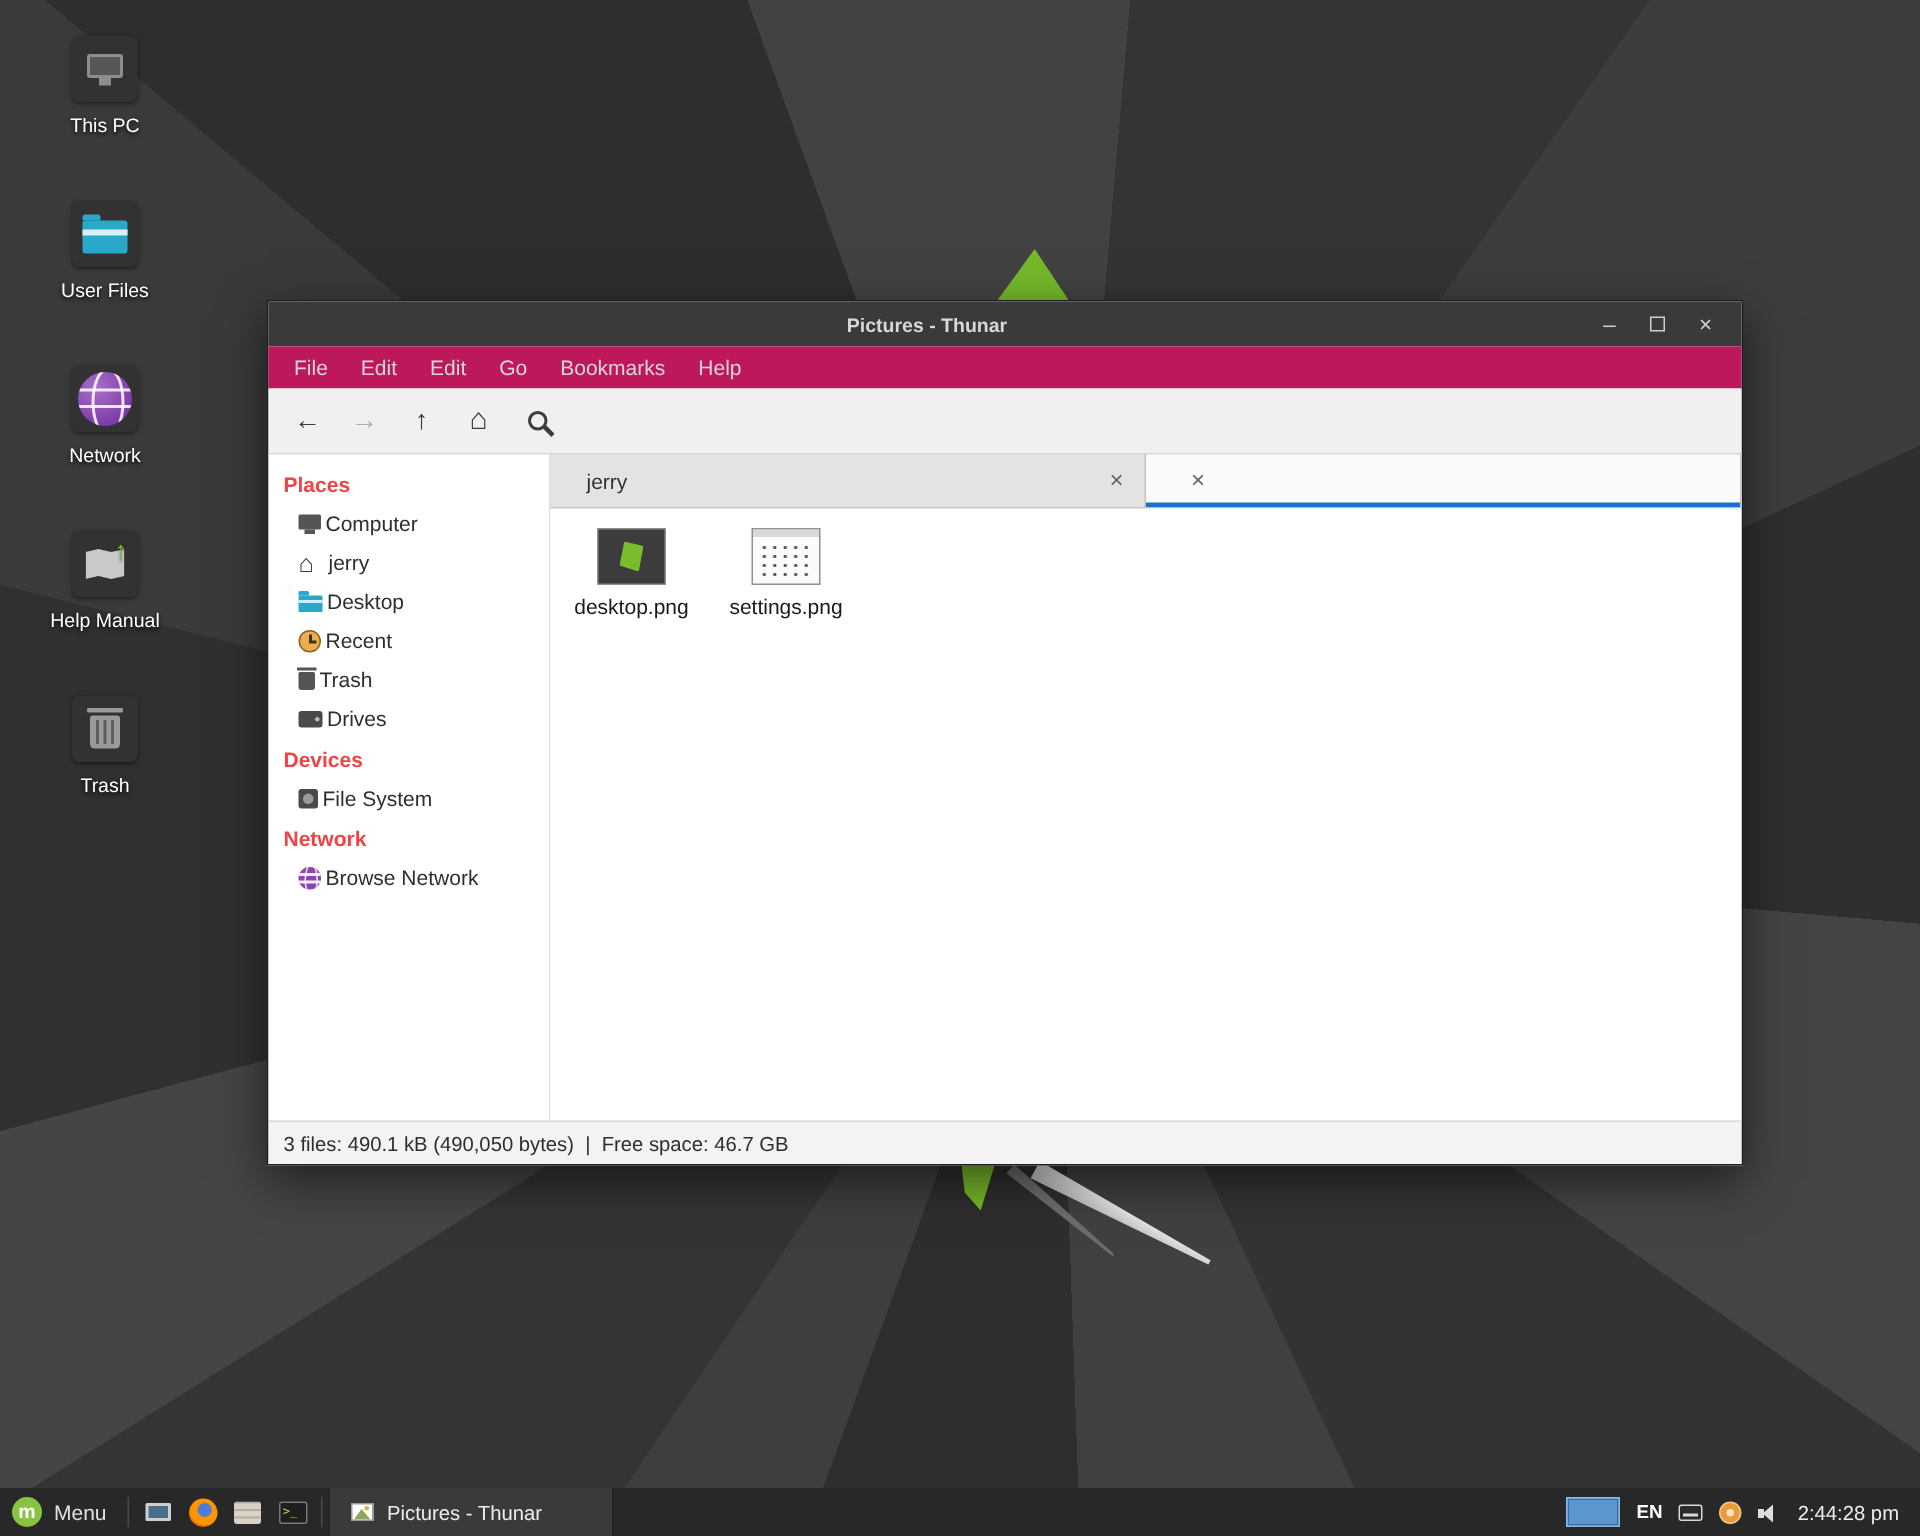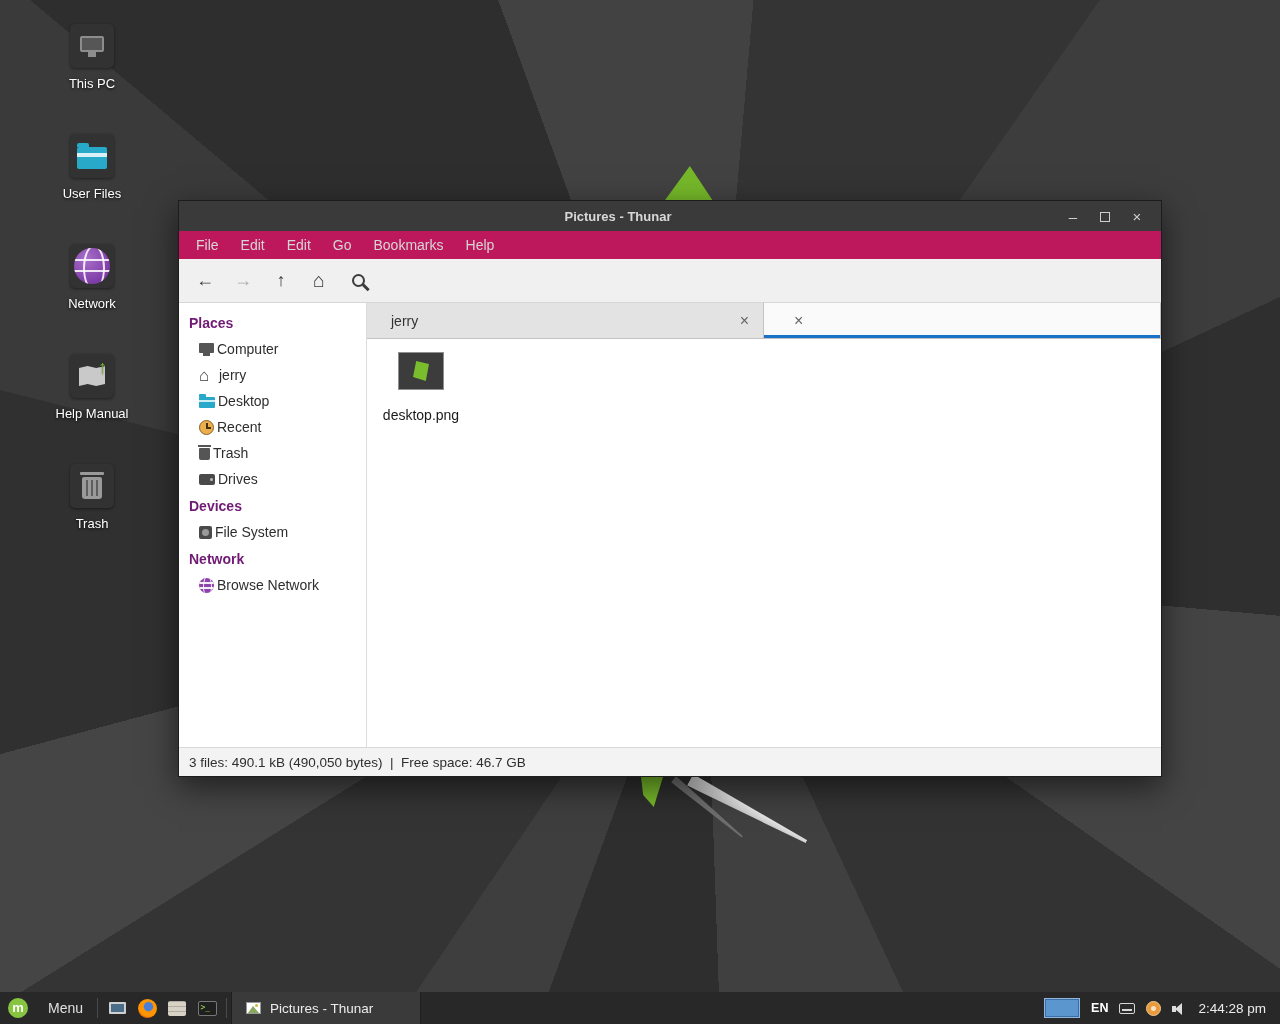--- a/index.html
+++ b/index.html
@@ -19,21 +19,21 @@
     clip-path:polygon(12% 100%, 58% 0, 100% 100%); }
   .deco-wedge-bottom { left:641px; top:777px; width:22px; height:30px; background:#76b82a;
     clip-path:polygon(0 0, 100% 0, 58% 100%, 10% 60%); }
   .deco-streak-white { left:693px; top:774px; width:132px; height:13px;
     background:linear-gradient(#f2f2f2,#bdbdbd); clip-path:polygon(0 0,100% 38%,100% 62%,0 100%);
     transform:rotate(28deg); transform-origin:left top; }
   .deco-streak-gray { left:676px; top:776px; width:90px; height:8px; background:#6d6d6d;
     clip-path:polygon(0 0,100% 40%,100% 60%,0 100%); transform:rotate(40deg); transform-origin:left top; }
 
   
-  .desktop-icons { position:absolute; left:0; top:24px; width:140px; display:flex; flex-direction:column; gap:18px; z-index:3;margin-left:22px; }
+  .desktop-icons { position:absolute; left:0; top:24px; width:140px; display:flex; flex-direction:column; gap:18px; z-index:3; }
   .dicon { height:92px; display:flex; flex-direction:column; align-items:center; justify-content:flex-start; cursor:default; }
   .dicon-label { margin-top:8px; color:#ffffff; font-size:13px; text-shadow:0 1px 3px rgba(0,0,0,.9); text-align:center; }
   .tile { width:44px; height:44px; background:#323232; border-radius:5px; display:flex; align-items:center; justify-content:center; position:relative; box-shadow:0 1px 3px rgba(0,0,0,.45); }
 
   .i-pc { width:24px; height:16px; background:#8d8d8d; border-radius:2px; position:relative; margin-bottom:5px; }
   .i-pc::before { content:""; position:absolute; inset:2px; background:#565656; }
   .i-pc::after { content:""; position:absolute; left:8px; bottom:-5px; width:8px; height:5px; background:#8d8d8d; }
 
   .i-folder-lg { width:30px; height:22px; background:#28a9c9; border-radius:2px; position:relative; margin-top:4px; }
   .i-folder-lg::before { content:""; position:absolute; top:-4px; left:0; width:12px; height:4px; background:#28a9c9; border-radius:2px 2px 0 0; }
@@ -79,33 +79,33 @@
   .nb-up::before { content:"↑"; }
   .nb-home::before { content:"⌂"; font-size:20px; }
   .pathbar { flex:1; height:30px; margin-left:10px; background:#ffffff; border:1px solid #b9b9b9; border-radius:3px; display:flex; align-items:center; padding:0 8px; gap:7px; }
   .path-text { font-size:14.5px; color:#2b2b2b; }
   .searchbtn { width:38px; height:32px; display:flex; align-items:center; justify-content:center; }
   .i-search { width:13px; height:13px; border:2px solid #3c3c3c; border-radius:50%; position:relative; }
   .i-search::after { content:""; position:absolute; width:8px; height:2.5px; background:#3c3c3c; transform:rotate(45deg); right:-7px; bottom:-3px; }
 
   .main { flex:1; display:flex; min-height:0; }
   .sidebar { width:188px; background:#ffffff; border-right:1px solid #dcdcdc; padding-top:6px; overflow:hidden; flex:none; }
-  .sb-header { padding:6px 0 5px 10px; font-size:14px; font-weight:bold; color:#701a75; }
+  .sb-header { padding:6px 0 5px 10px; font-size:14px; font-weight:bold; color:#ef4444; }
   .sb-item { height:26px; display:flex; align-items:center; padding-left:20px; gap:3px; font-size:14px; color:#2e2e2e; cursor:default; }
 
   .pane { flex:1; display:flex; flex-direction:column; min-width:0; }
   .tabbar { height:36px; display:flex; background:#d4d4d4; border-bottom:1px solid #c2c2c2; flex:none; }
   .tab { flex:1; display:flex; align-items:center; padding:0 8px 0 24px; font-size:14px; color:#333; background:#e3e3e3; border-right:1px solid #c2c2c2; }
   .tab.active { background:#fafafa; box-shadow:inset 0 -3px 0 #1a73c9; }
   .tab-label { flex:1; text-align:left; }
   .tab-close { color:#666; font-size:16px; padding:0 6px; }
 
   .filegrid { flex:1; background:#ffffff; display:flex; align-items:flex-start; padding:13px 10px; gap:15px; }
   .file { width:88px; display:flex; flex-direction:column; align-items:center; cursor:default; }
-  .fname { margin-top:17px; font-size:14px; color:#1a1a1a; }
+  .fname { margin-top:6px; font-size:14px; color:#1a1a1a; }
   .thumb { width:46px; height:38px; border:1px solid #8f8f8f; position:relative; overflow:hidden; }
   .thumb-desktop { background:#3c3c3c; }
   .th-leaf { position:absolute; left:14px; top:8px; width:16px; height:20px; background:#79bc2d; clip-path:polygon(20% 0,100% 15%,80% 100%,0 80%); }
   .thumb-menu { background:#f4f4f4; }
   .th-menubar { position:absolute; left:0; top:0; right:0; height:4px; background:#cfcfcf; }
   .th-logo { position:absolute; left:9px; top:12px; width:10px; height:15px; background:#79bc2d; }
   .th-lines { position:absolute; left:24px; right:4px; top:12px; height:2px; background:#b5b5b5; box-shadow:0 5px 0 #c4c4c4, 0 10px 0 #c4c4c4; }
   .thumb-settings { background:#fbfbfb; }
   .th-titlebar { position:absolute; top:0; left:0; right:0; height:5px; background:#d9d9d9; }
   .th-grid { position:absolute; left:4px; right:3px; top:9px; bottom:4px;
@@ -133,21 +133,21 @@
   .mi-fs::after { content:""; position:absolute; inset:3px; border-radius:50%; background:#9a9a9a; }
   .mi-globe { width:15px; height:15px; border-radius:50%; background:#8e44ad; overflow:hidden; }
   .mi-globe::before { content:""; position:absolute; left:0; right:0; top:4px; height:2px; background:rgba(255,255,255,.9); box-shadow:0 5px 0 rgba(255,255,255,.9); }
   .mi-globe::after { content:""; position:absolute; left:4px; top:-2px; width:7px; height:19px; border:1.5px solid rgba(255,255,255,.9); border-radius:50%; }
   .mi-image { width:15px; height:12px; background:#fff; border:1px solid #999; overflow:hidden; }
   .mi-image::after { content:""; position:absolute; left:1px; bottom:0; border-left:5px solid transparent; border-right:6px solid transparent; border-bottom:7px solid #8aa75f; }
   .mi-image::before { content:""; position:absolute; right:2px; top:1px; width:3px; height:3px; border-radius:50%; background:#d9b23c; }
 
   
   .taskbar { position:absolute; left:0; right:0; bottom:0; height:32px; background:#282828; display:flex; align-items:center; z-index:20; }
-  .tb-menu { display:flex; align-items:center; gap:20px; padding:0 10px 0 8px; height:100%; }
+  .tb-menu { display:flex; align-items:center; gap:8px; padding:0 10px 0 8px; height:100%; }
   .tb-mint { width:20px; height:20px; border-radius:50%; background:#87c540; position:relative; }
   .tb-mint::after { content:"m"; position:absolute; inset:0; color:#ffffff; font-weight:bold; font-size:13px; text-align:center; line-height:19px; }
   .tb-menu-label { color:#e0e0e0; font-size:14px; }
   .tb-sep { width:1px; height:20px; background:#4a4a4a; margin:0 4px; }
   .tb-ibtn { width:30px; height:100%; display:flex; align-items:center; justify-content:center; }
   .tb-desktop { width:17px; height:12px; background:#cfcfcf; border-radius:1px; position:relative; }
   .tb-desktop::before { content:""; position:absolute; inset:2px; background:#4a6e8a; }
   .tb-ff { width:19px; height:19px; border-radius:50%; background:radial-gradient(circle at 55% 40%, #4a7edb 0 26%, #ff9500 34% 62%, #e0670b 72%); }
   .tb-fm { width:18px; height:15px; background:#d8d2c5; border-radius:2px; background-image:linear-gradient(rgba(0,0,0,.18) 1px, transparent 1px); background-size:100% 5px; }
   .tb-term { width:19px; height:15px; background:#1f1f1f; border:1px solid #777; border-radius:2px; position:relative; }
@@ -293,20 +293,27 @@
           </div>
         </div>
 
         <div class="filegrid">
           <div class="file">
             <div class="thumb thumb-desktop">
               <span class="th-leaf"></span>
             </div>
             <div class="fname">desktop.png</div>
           </div>
+          <div class="file">
+            <div class="thumb thumb-settings">
+              <span class="th-titlebar"></span>
+              <span class="th-grid"></span>
+            </div>
+            <div class="fname">settings.png</div>
+          </div>
         </div>
       </div>
     </div>
 
     <div class="statusbar">
       <span>3 files: 490.1 kB (490,050 bytes)  |  Free space: 46.7 GB</span>
     </div>
   </div>
 
   <div class="taskbar">

